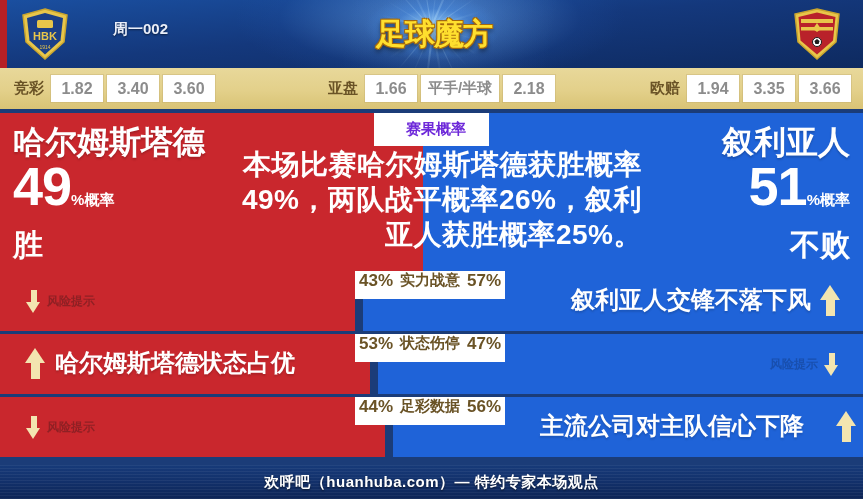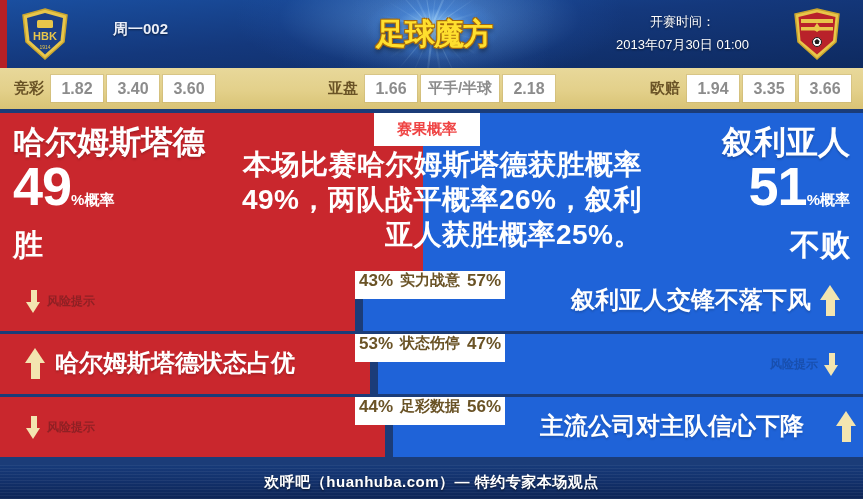--- a/index.html
+++ b/index.html
@@ -94,22 +94,22 @@
   .hero-pct{font-size:15px;font-weight:bold;}
   .hero-result{font-size:30px;font-weight:bold;line-height:34px;}
 
   .hero-center{
     position:absolute;left:222px;top:34px;width:420px;
     color:#ffffff;font-size:28px;font-weight:bold;line-height:35px;
     text-align:right;letter-spacing:.5px;
   }
   .hero-tab{
     position:absolute;left:374px;top:0px;width:106px;height:33px;
-    background:#ffffff;color:#ef4444;font-size:15px;font-weight:bold;
-    display:flex;align-items:center;justify-content:center;
+    background:#ffffff;color:#6d28d9;font-size:15px;font-weight:bold;
+    display:flex;align-items:center;justify-content:center;padding-left:9px;
   }
 
   
   .rows{position:absolute;left:0;top:271px;width:863px;height:194px;}
   .row{position:absolute;left:0;width:863px;}
   .row .bar{position:absolute;top:0;height:100%;}
   .bar.red{background:#c9272d;left:0;}
   .bar.blue{background:#1f63d8;}
   .row-label{
     position:absolute;top:0;height:28px;background:#ffffff;
@@ -190,24 +190,20 @@
       <path d="M28 3 L50 9 L47 36 L28 53 L9 36 L6 9 Z" fill="#e8c64a" stroke="#c9a52e" stroke-width="1.5"></path>
       <path d="M28 7 L46 12 L43.5 34.5 L28 48.5 L12.5 34.5 L10 12 Z" fill="#1b3f87"></path>
       <rect x="20" y="14" width="16" height="8" rx="1.5" fill="#e8c64a"></rect>
       <text x="28" y="34" font-size="11" font-weight="bold" fill="#e8c64a" text-anchor="middle" font-family="Liberation Sans, sans-serif">HBK</text>
       <text x="28" y="43" font-size="5" fill="#e8c64a" text-anchor="middle" font-family="Liberation Sans, sans-serif">1914</text>
     </svg>
 
     <div class="match-no">周一002</div>
     <div class="brand">足球魔方</div>
 
-    <div class="kickoff">
-      <div>开赛时间：</div>
-      <div>2013年07月30日 01:00</div>
-    </div>
 
     <svg class="club-logo right" viewBox="0 0 56 56">
       <path d="M28 3 L50 8 L47 36 L28 53 L9 36 L6 8 Z" fill="#e8c64a" stroke="#c9a52e" stroke-width="1.5"></path>
       <path d="M28 6.5 L46.5 11 L44 34.5 L28 48.5 L11.5 34.5 L9.5 11 Z" fill="#b9222a"></path>
       <path d="M12 13 h32 v4 h-32 z M12 21 h32 v3.5 h-32 z" fill="#e8c64a"></path>
       <path d="M28 17 l4 6 -4 3 -4 -3 z" fill="#e8c64a"></path>
       <circle cx="28" cy="36" r="4.5" fill="#ffffff" stroke="#1b1b1b" stroke-width="1"></circle>
       <path d="M28 33 l2.6 1.9 -1 3.1 h-3.2 l-1-3.1 z" fill="#1b1b1b"></path>
     </svg>
   </div>

